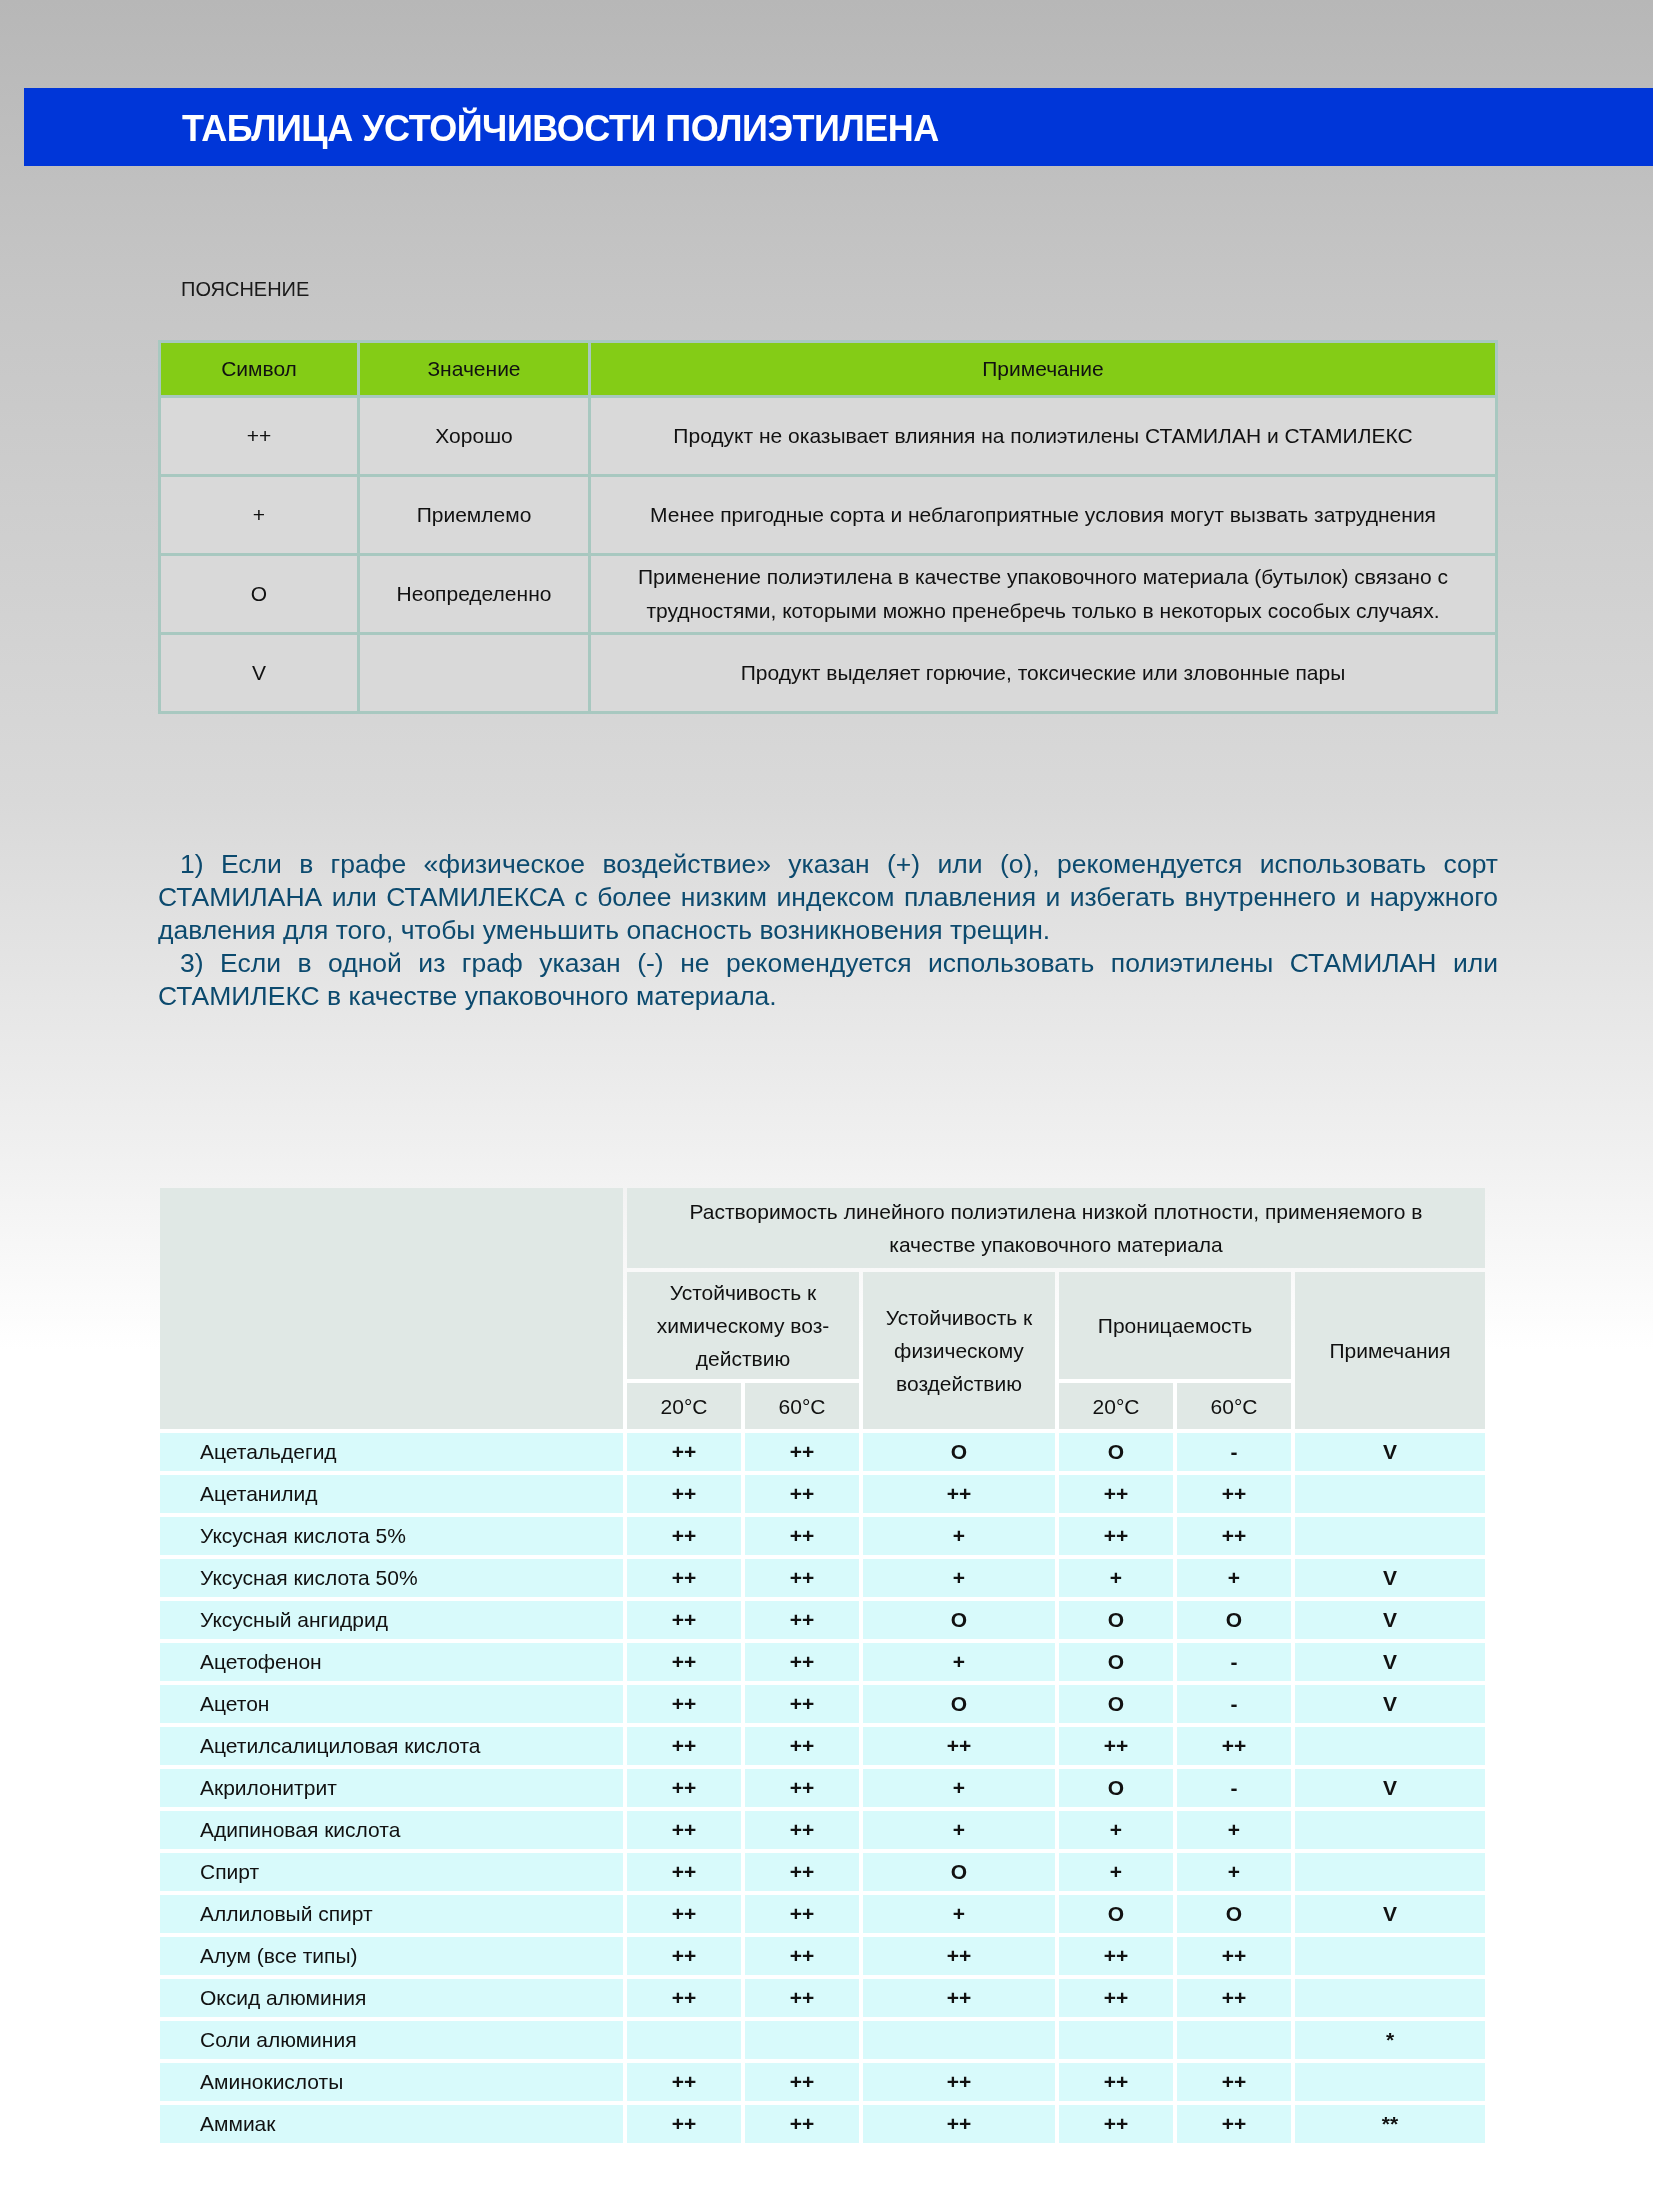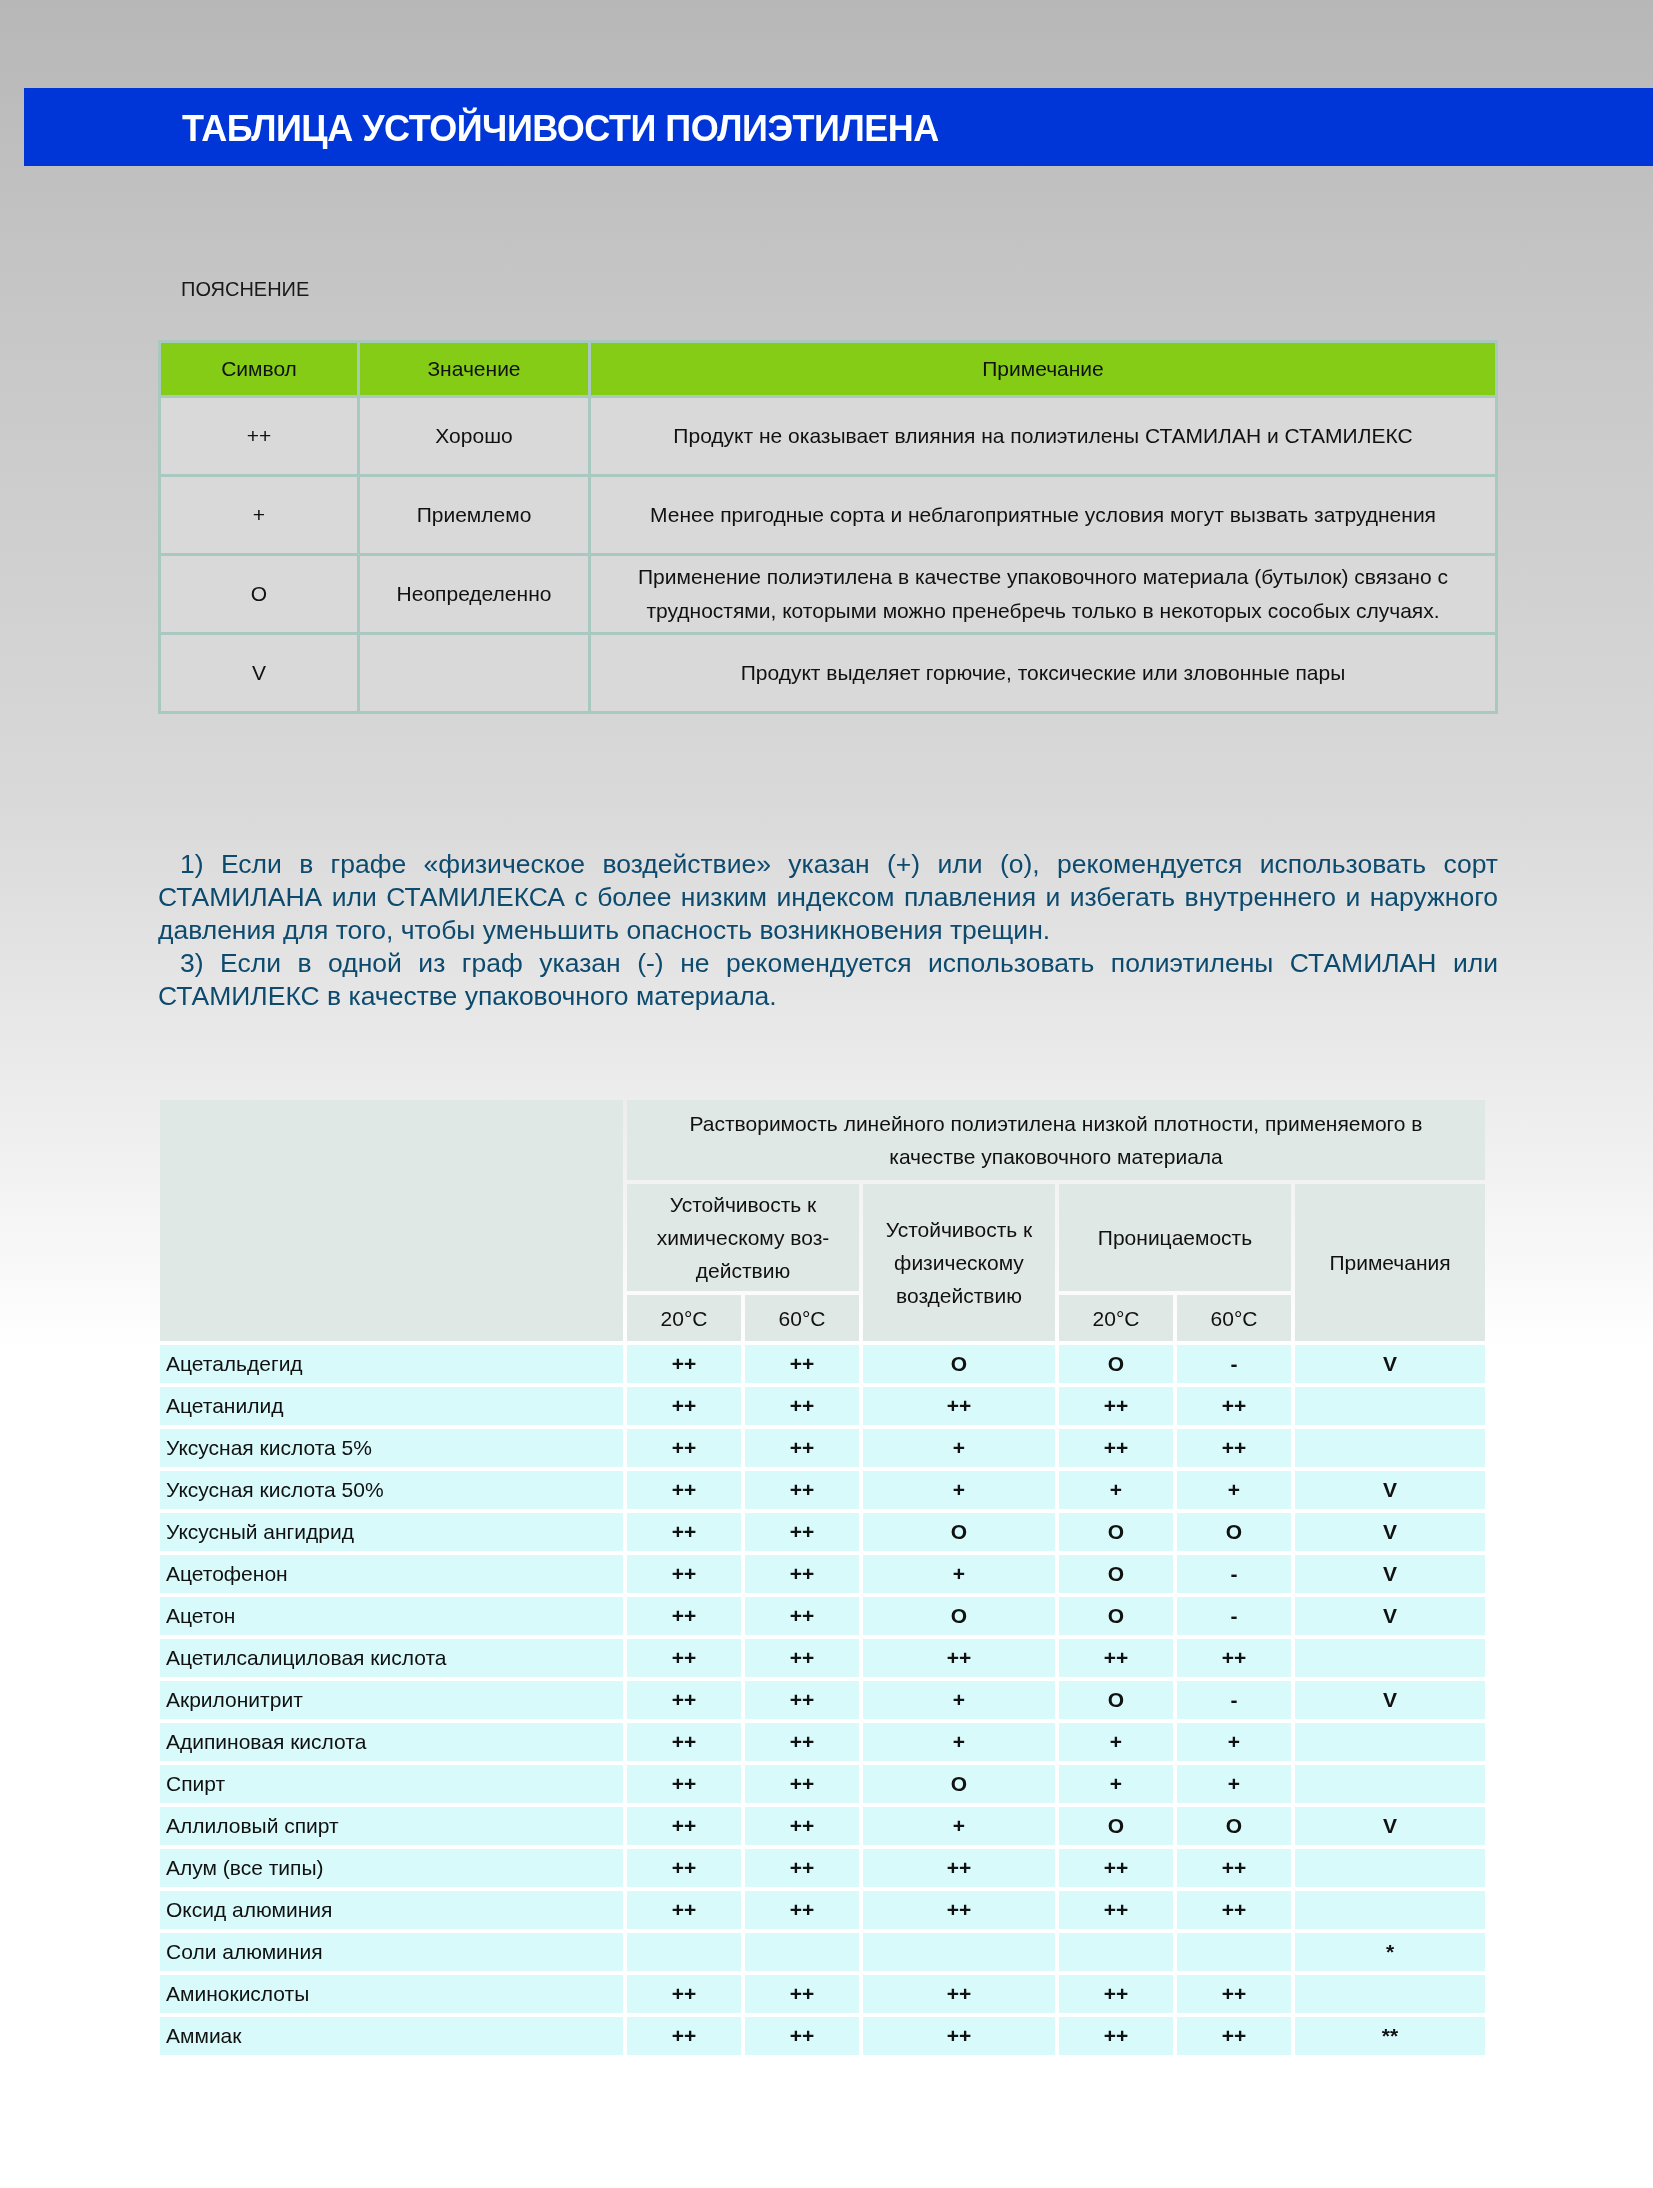--- a/index.html
+++ b/index.html
@@ -34,28 +34,28 @@
   .legend .c1 { width:180px; } .legend .c2 { width:212px; }
 
   .notes {
     position:absolute; left:158px; top:848px; width:1340px;
     font-size:26.5px; line-height:33px; text-align:justify; color:#0c4a6e;
   }
   .notes p { margin:0; text-indent:22px; }
 
   
   .main {
-    position:absolute; left:160px; top:1100px; width:1333px;
+    position:absolute; left:160px; top:1188px; width:1333px;
     border-collapse:separate; border-spacing:4px; margin:-4px;
   }
   .main th {
     background:#e0e8e5; font-weight:normal; font-size:21px; line-height:33px; text-align:center;
   }
   .main td { background:#d8fafb; font-size:21px; text-align:center; height:36px; }
-  .main td.name { text-align:left; padding-left:6px; }
+  .main td.name { text-align:left; padding-left:40px; }
   .main .sym { font-weight:bold; }
 </style>
 </head>
 <body>
 
 <div class="banner">
   <div class="banner-title">ТАБЛИЦА УСТОЙЧИВОСТИ ПОЛИЭТИЛЕНА</div>
 </div>
 
 <div class="legend-label">ПОЯСНЕНИЕ</div>

